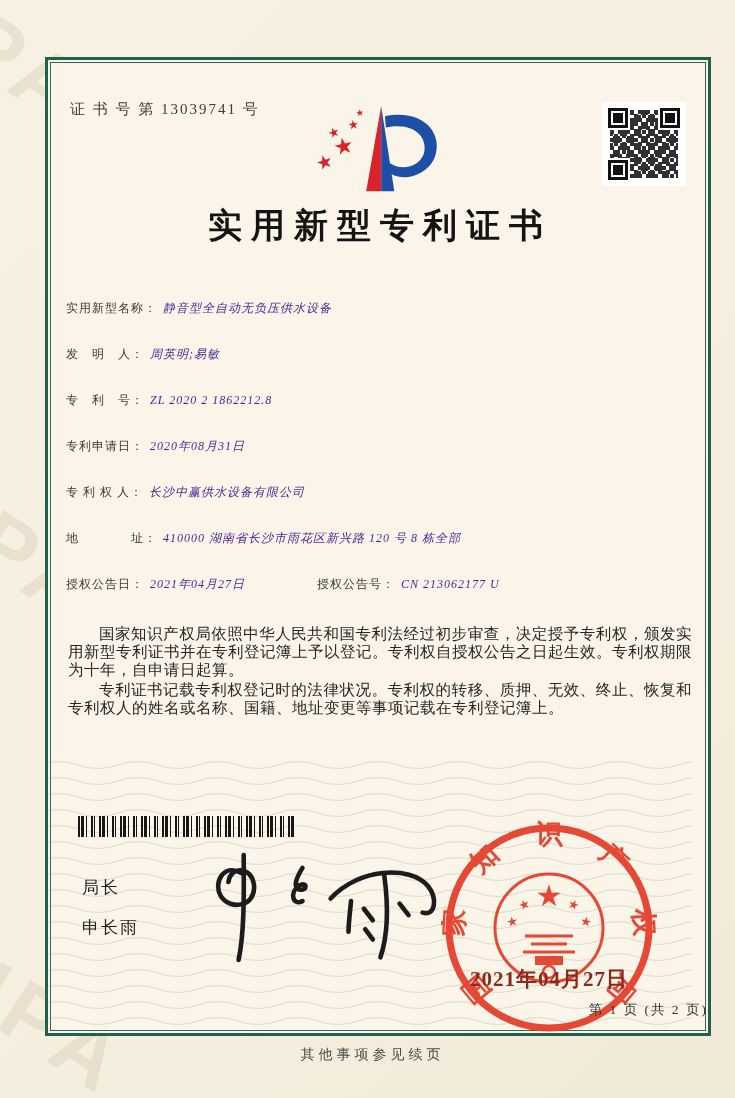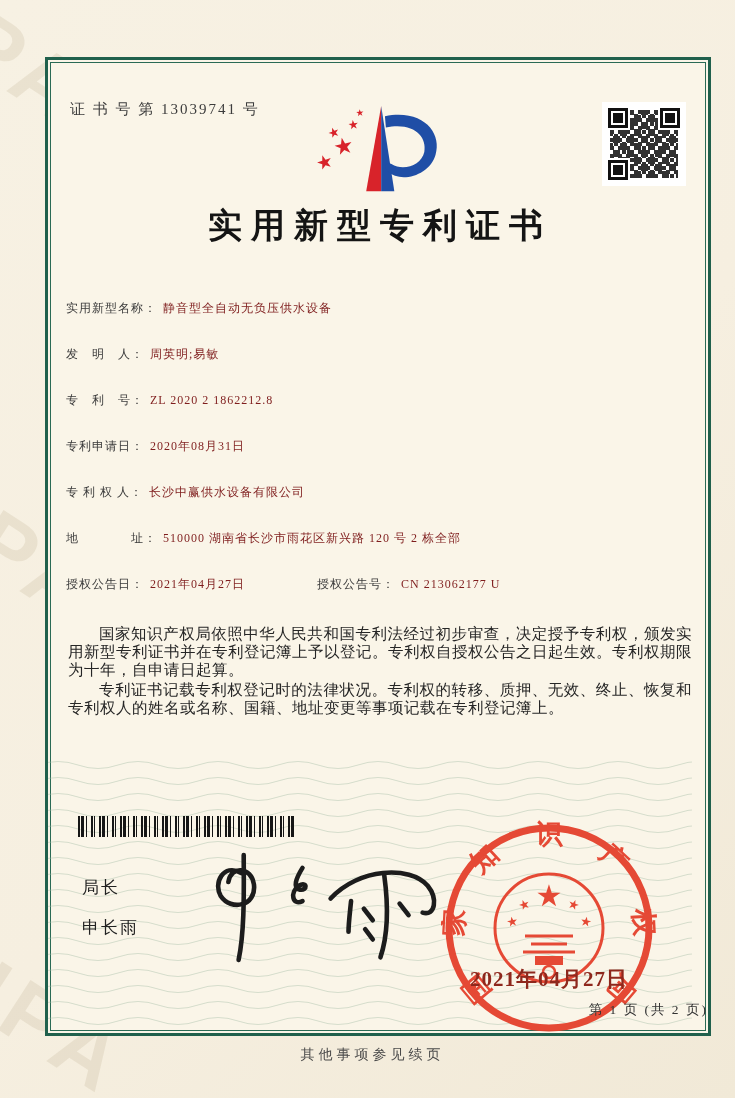--- a/index.html
+++ b/index.html
@@ -46,21 +46,21 @@
   .qr-finder.tl{left:4px; top:4px;}
   .qr-finder.tr{right:4px; top:4px;}
   .qr-finder.bl{left:4px; bottom:4px;}
   .title{
     position:absolute; left:4px; right:0; top:143px; margin:0; text-align:center;
     font-size:34px; font-weight:bold; letter-spacing:9px; color:#141414;
   }
   .fields{position:absolute; left:18px; right:16px; top:240px; font-size:12px; color:#333;}
   .field-row{display:flex; align-items:baseline; margin-bottom:29px; white-space:nowrap;}
   .field-label{color:#3a3a3a; letter-spacing:1px; flex:none;}
-  .field-value{margin-left:6px; letter-spacing:1px; color:#7f1d1d;}
+  .field-value{margin-left:6px; letter-spacing:1px; color:#4c1d95;font-style:italic;}
   .grant-right{margin-left:72px; display:flex; align-items:baseline;}
   .paras{position:absolute; left:20px; right:16px; top:565px;}
   .paras p{
     margin:0 0 2px 0; font-size:15.5px; line-height:18px; text-indent:2em;
     color:#262626; letter-spacing:0.5px; text-align:justify;
   }
   .barcode{
     position:absolute; left:30px; top:756px; width:216px; height:21px;
     background:repeating-linear-gradient(90deg,
       #161616 0 2px, transparent 2px 3px,
@@ -159,21 +159,21 @@
       <div class="field-row">
         <span class="field-label">专利申请日：</span>
         <span class="field-value">2020年08月31日</span>
       </div>
       <div class="field-row">
         <span class="field-label">专 利 权 人：</span>
         <span class="field-value">长沙中赢供水设备有限公司</span>
       </div>
       <div class="field-row">
         <span class="field-label">地　　　　址：</span>
-        <span class="field-value">510000 湖南省长沙市雨花区新兴路 120 号 2 栋全部</span>
+        <span class="field-value">410000 湖南省长沙市雨花区新兴路 120 号 8 栋全部</span>
       </div>
       <div class="field-row">
         <span class="field-label">授权公告日：</span>
         <span class="field-value">2021年04月27日</span>
         <span class="grant-right">
           <span class="field-label">授权公告号：</span>
           <span class="field-value">CN 213062177 U</span>
         </span>
       </div>
     </div>

